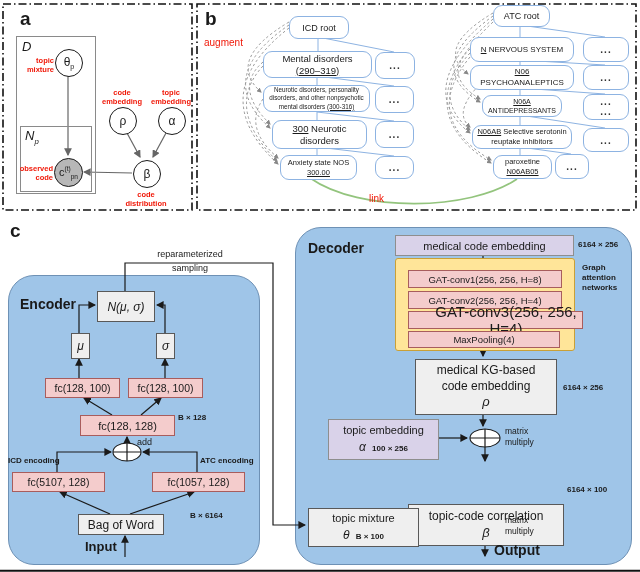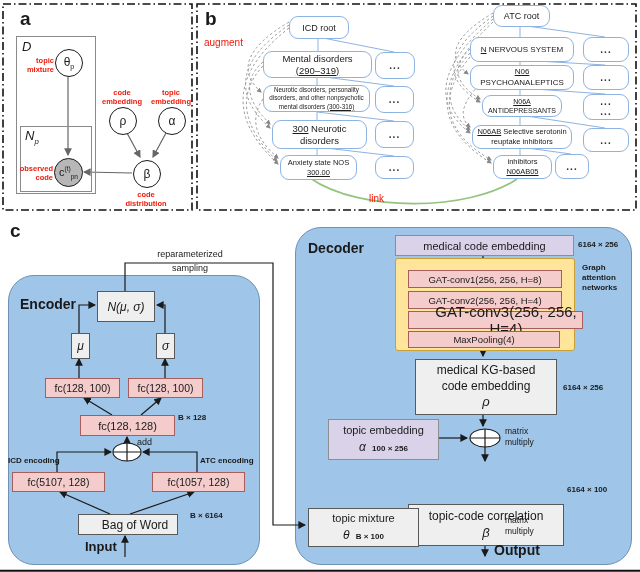--- a/index.html
+++ b/index.html
@@ -202,21 +202,21 @@
     <span>...</span>
       <span>...</span>
     </div>
   <div class="abs treebox ctr" style="left:472px;top:125px;width:98px;height:22px;font-size:7.5px;line-height:1.3;">
     <span><span class="u">N06AB</span><span> Selective serotonin reuptake inhibitors</span></span>
     </div>
   <div class="abs treebox ctr dots" style="left:583px;top:128px;width:44px;height:22px;">
       <span>...</span>
     </div>
   <div class="abs treebox col" style="left:493px;top:155px;width:57px;height:22px;font-size:7.5px;line-height:1.3;">
-    <span>inhibitors</span>
+    <span>paroxetine</span>
       <span class="u">N06AB05</span>
     </div>
   <div class="abs treebox ctr dots" style="left:555px;top:154px;width:32px;height:23px;">
       <span>...</span>
     </div>
 
   <div class="abs panel-label" style="left:10px;top:220px;">c</div>
 
   <div class="abs" style="left:20px;top:296px;font-weight:bold;font-size:14px;">Encoder</div>
   <div class="abs graybox ctr ital" style="left:97px;top:291px;width:56px;height:29px;font-size:12px;">
@@ -244,21 +244,21 @@
   <div class="abs dim" style="left:178px;top:413px;">B × 128</div>
   <div class="abs" style="left:137px;top:437px;font-size:9px;">add</div>
   <div class="abs dim" style="left:8px;top:456px;width:48px;">ICD encoding</div>
   <div class="abs dim" style="left:200px;top:456px;width:52px;text-align:right;">ATC encoding</div>
   <div class="abs pinkbox ctr" style="left:12px;top:472px;width:91px;height:18px;font-size:10.5px;">
       <span>fc(5107, 128)</span>
     </div>
   <div class="abs pinkbox ctr" style="left:152px;top:472px;width:91px;height:18px;font-size:10.5px;">
       <span>fc(1057, 128)</span>
     </div>
-  <div class="abs graybox ctr" style="left:78px;top:514px;width:84px;height:19px;font-size:12px;padding-left:14px;">
+  <div class="abs graybox ctr" style="left:78px;top:514px;width:84px;height:19px;font-size:12px;">
       <span>Bag of Word</span>
     </div>
   <div class="abs dim" style="left:190px;top:511px;">B × 6164</div>
   <div class="abs" style="left:85px;top:539px;font-weight:bold;font-size:13px;">Input</div>
 
   <div class="abs" style="left:308px;top:240px;font-weight:bold;font-size:14px;">Decoder</div>
   <div class="abs purplebox ctr" style="left:395px;top:235px;width:177px;height:19px;font-size:11px;">
       <span>medical code embedding</span>
     </div>
   <div class="abs dim" style="left:578px;top:240px;">6164 × 256</div>

